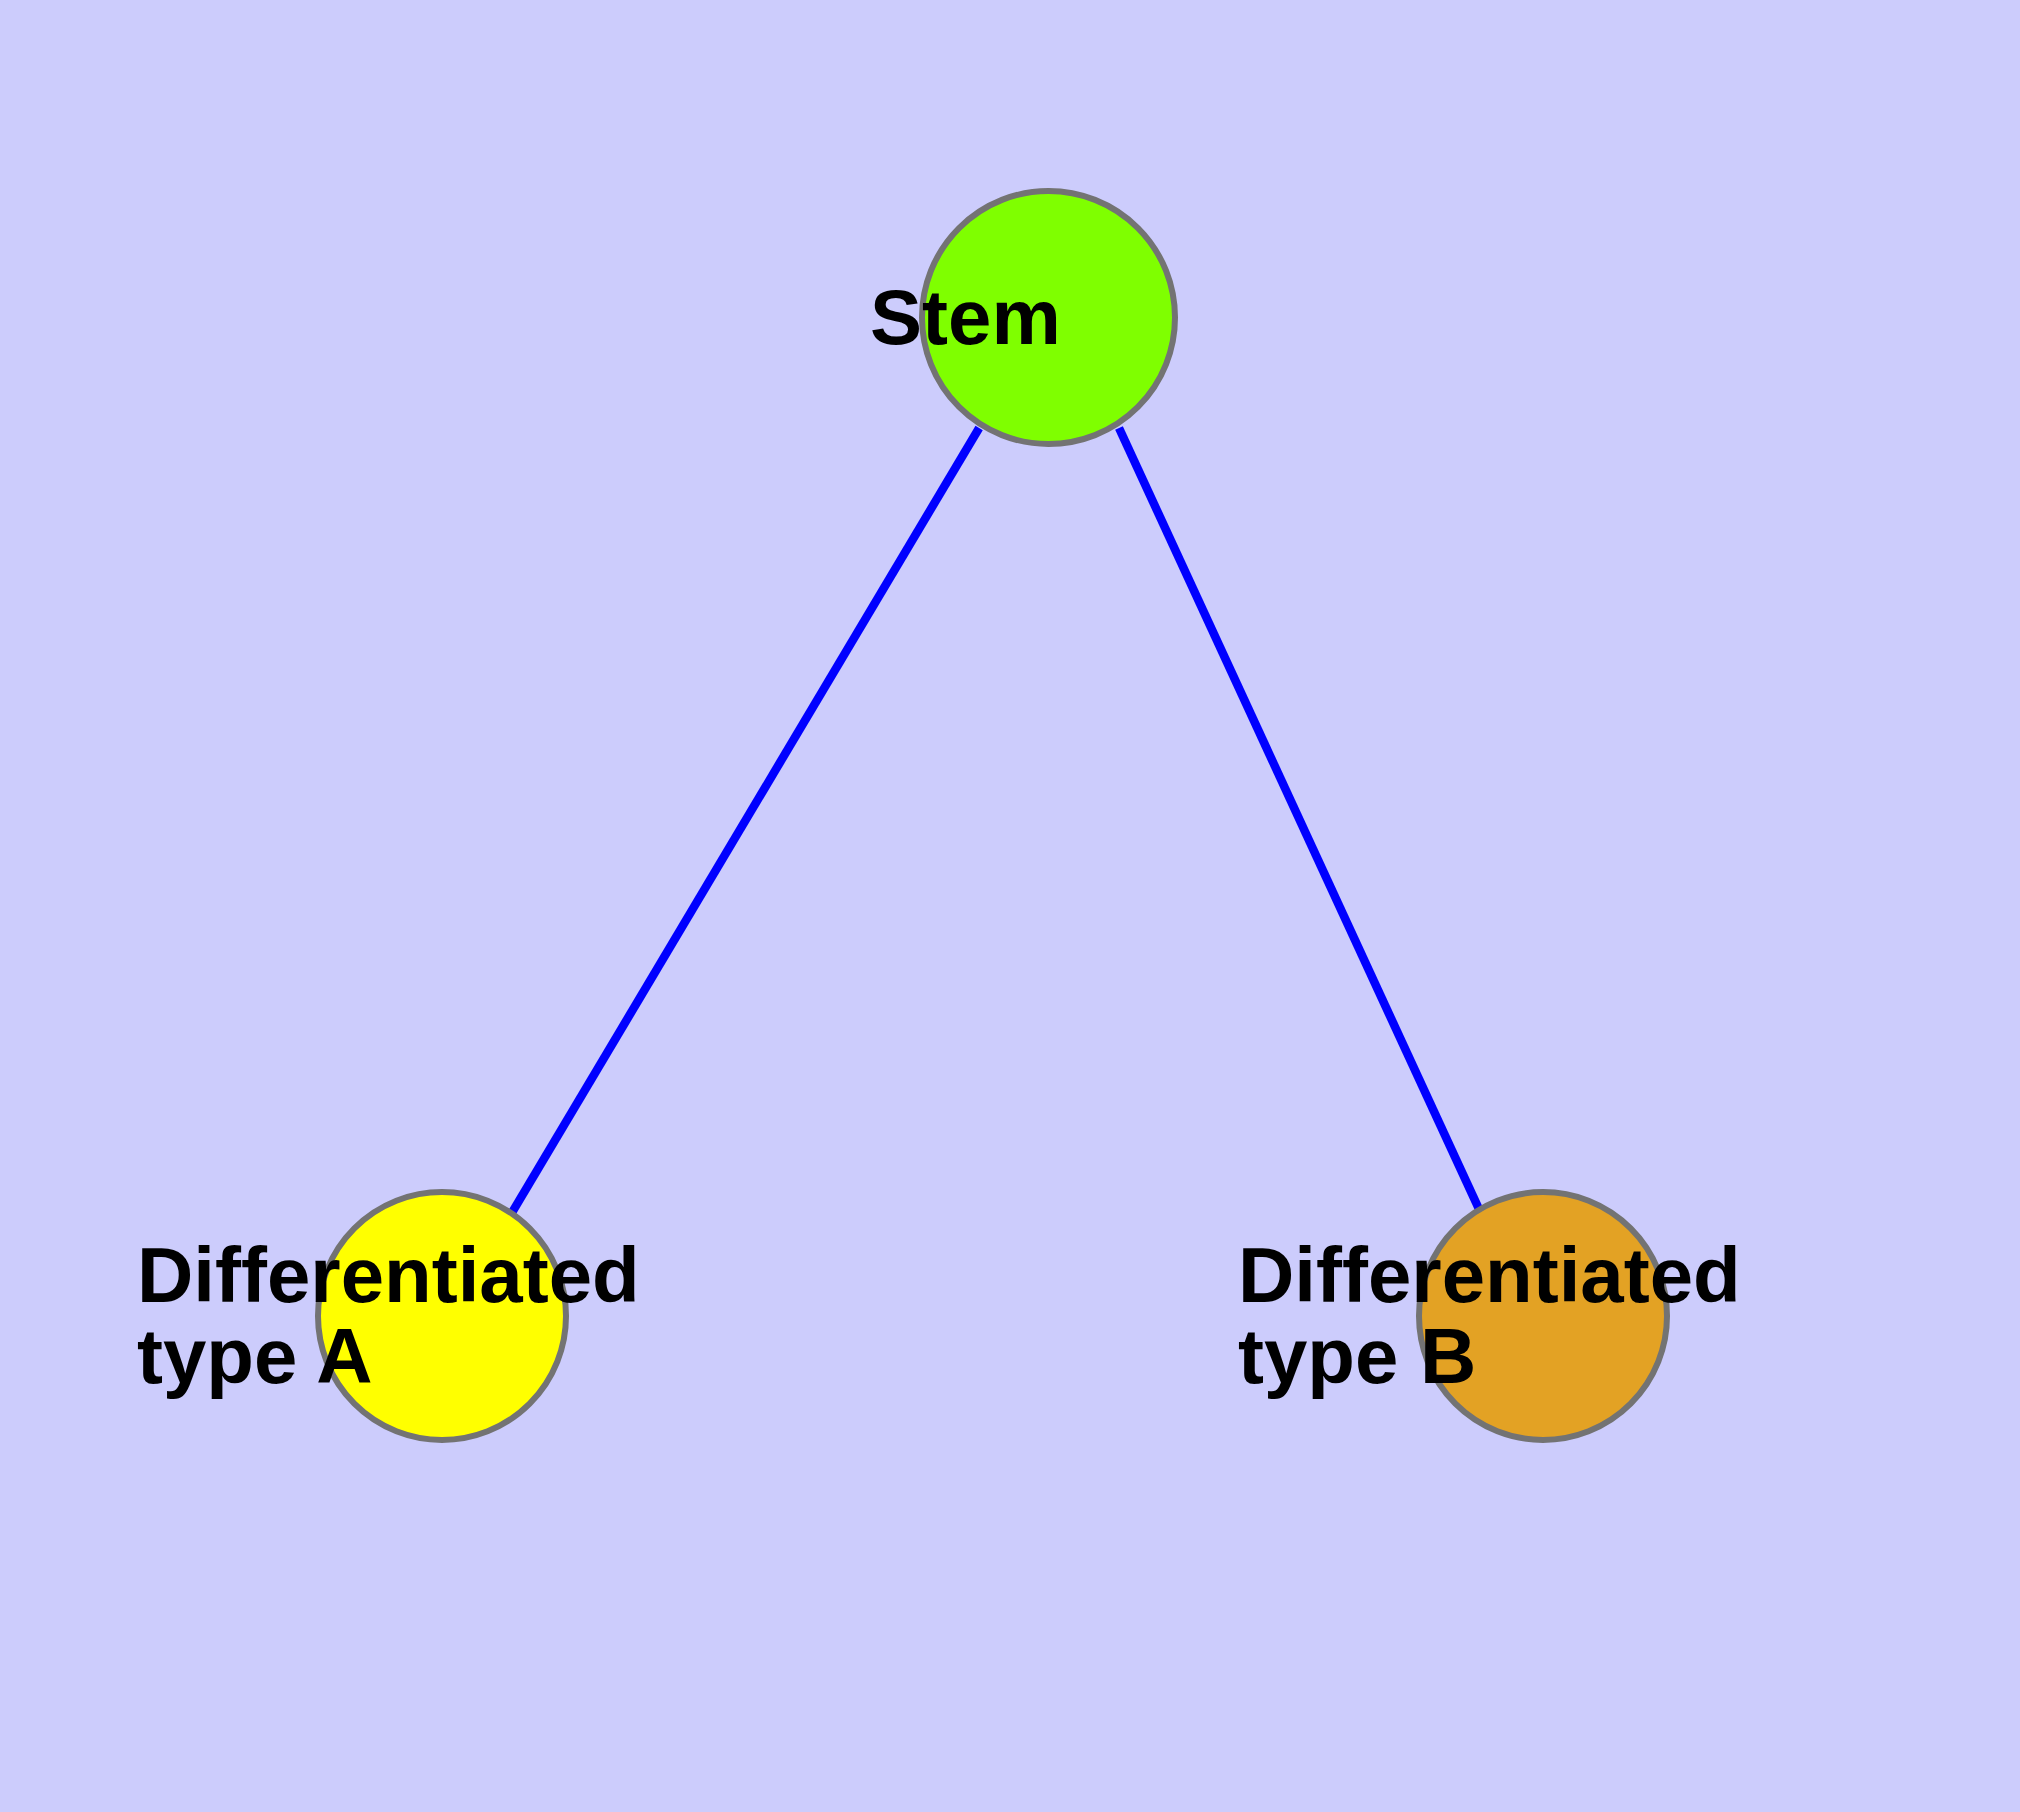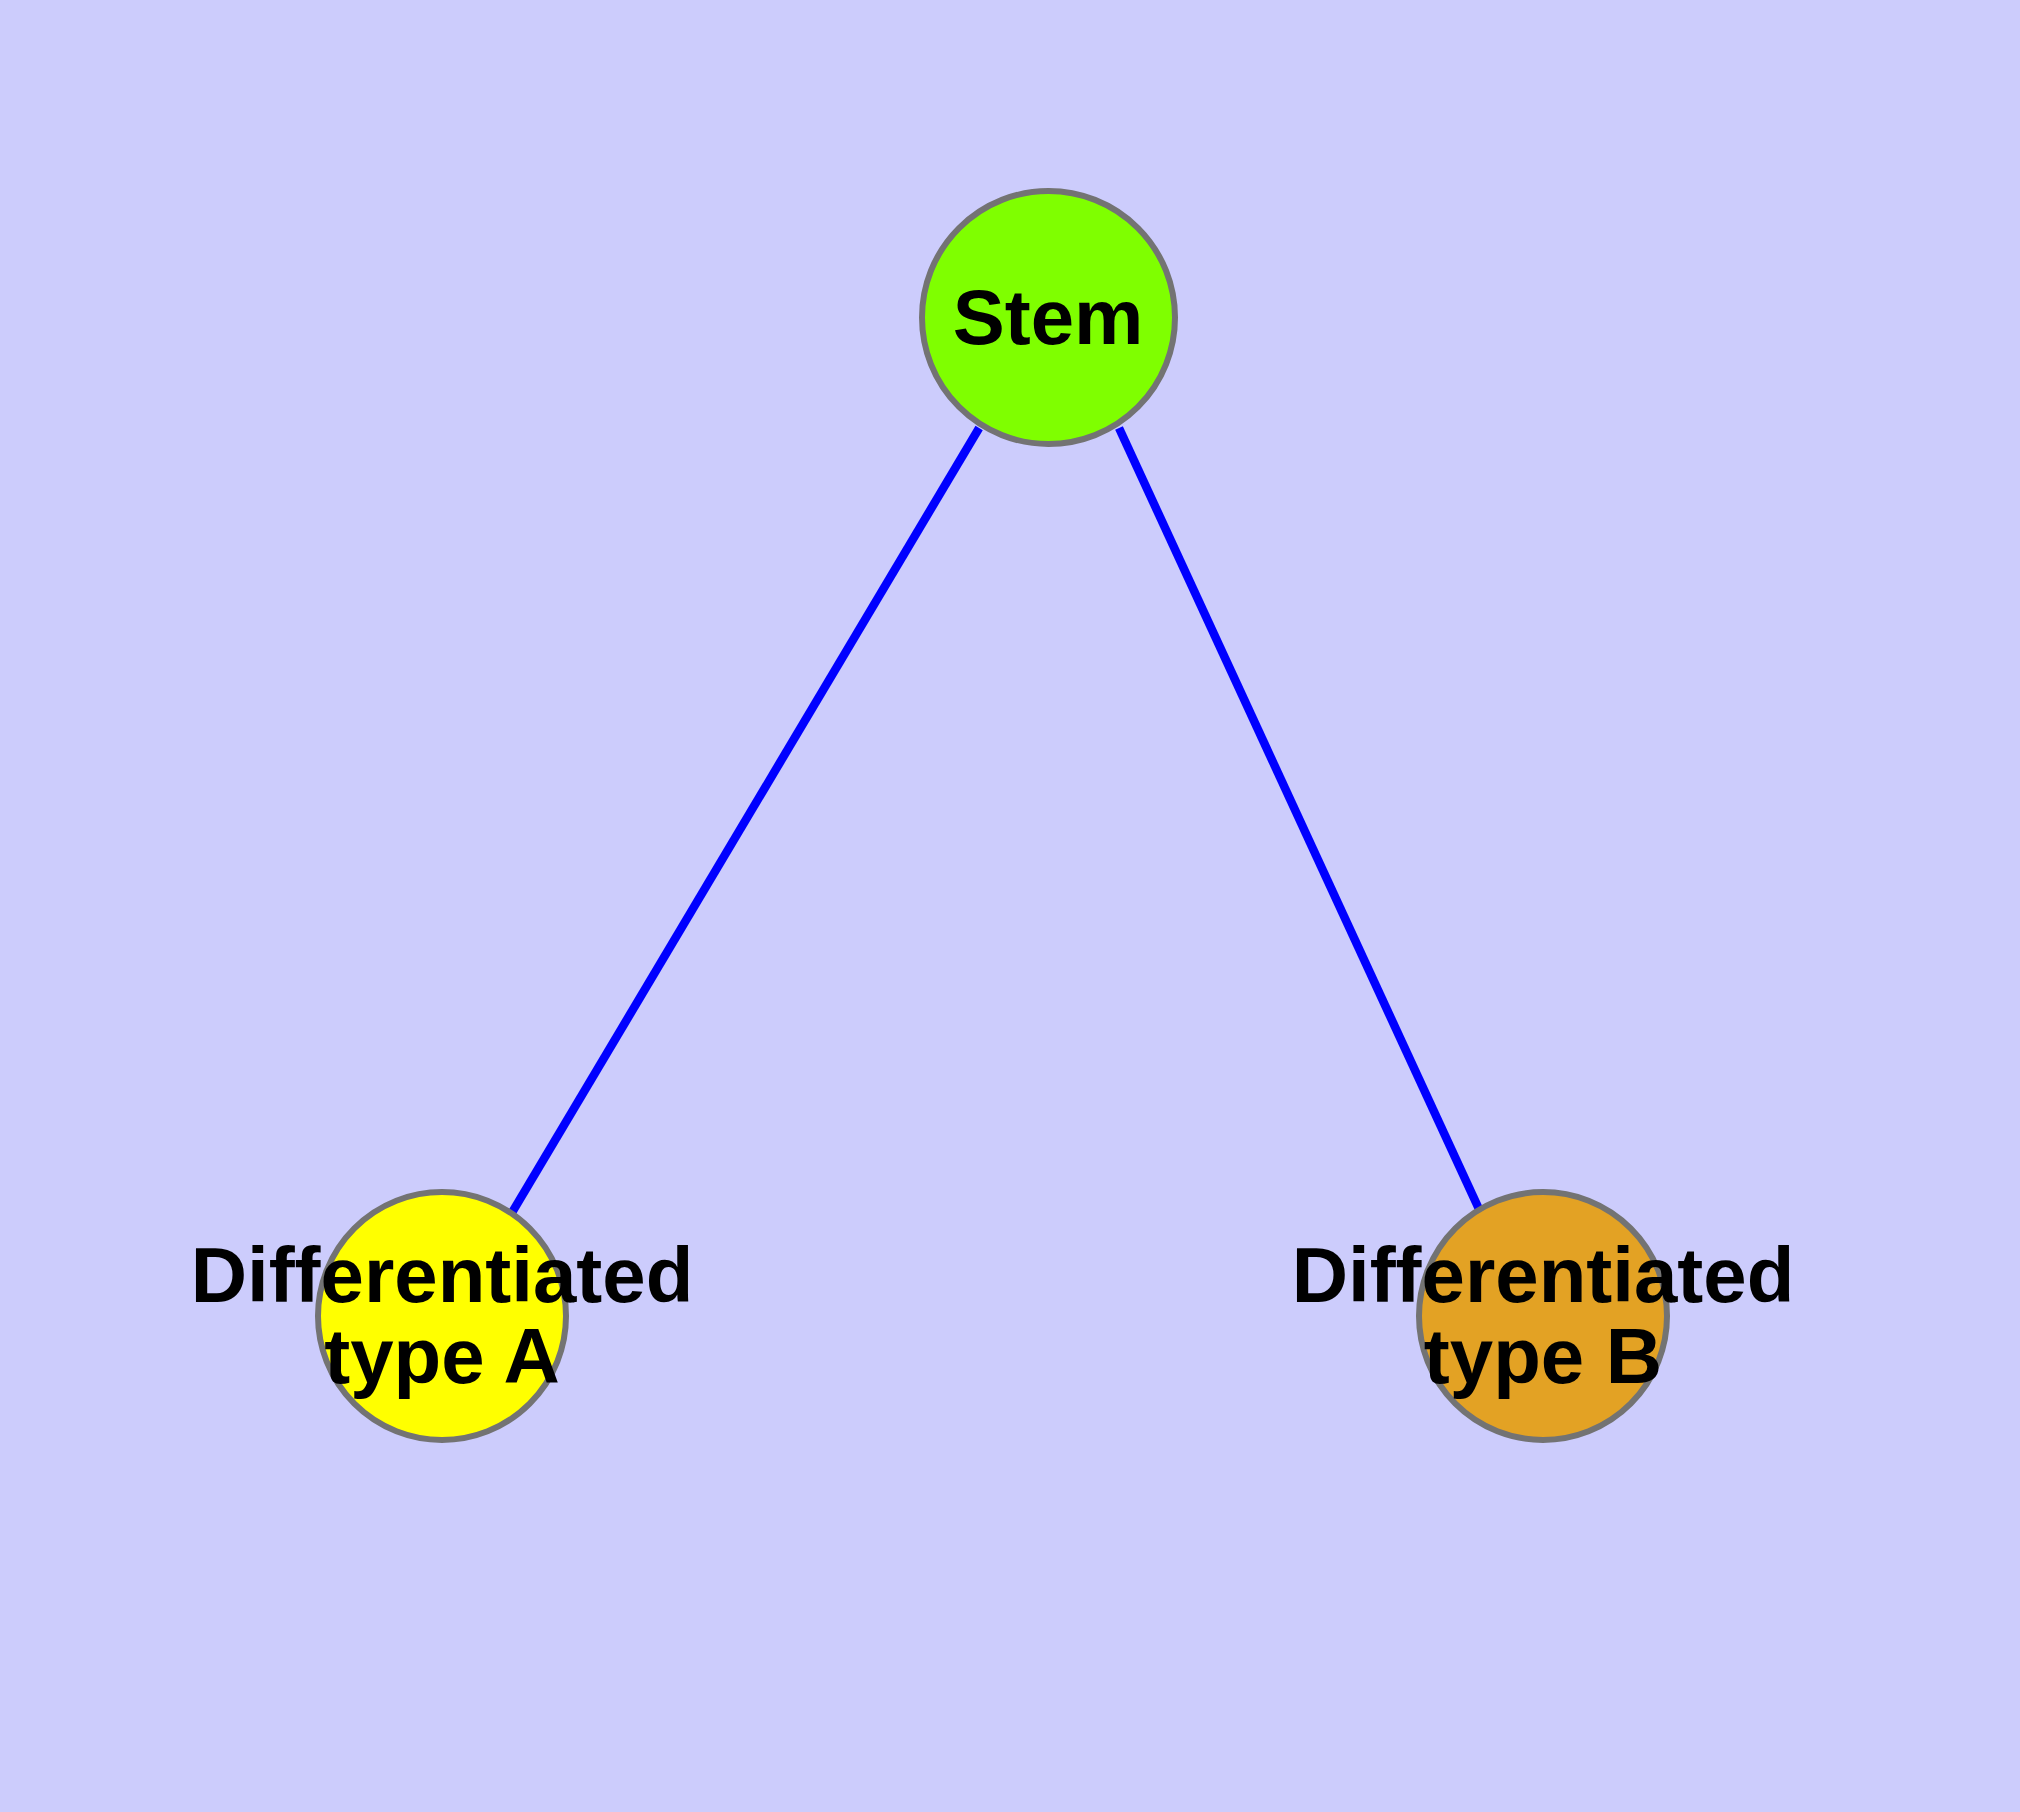--- a/index.html
+++ b/index.html
@@ -29,21 +29,20 @@
     display: block;
   }
   .node {
     position: absolute;
     border-radius: 50%;
     box-sizing: border-box;
     border: 6px solid #737373;
   }
   .node-label {
     position: absolute;
-    text-align: center;
     font-family: "Liberation Sans", sans-serif;
     font-weight: bold;
     color: #000000;
     line-height: 1.04;
     white-space: pre-line;
     pointer-events: none;
   }
 </style>
 </head>
 <body>

